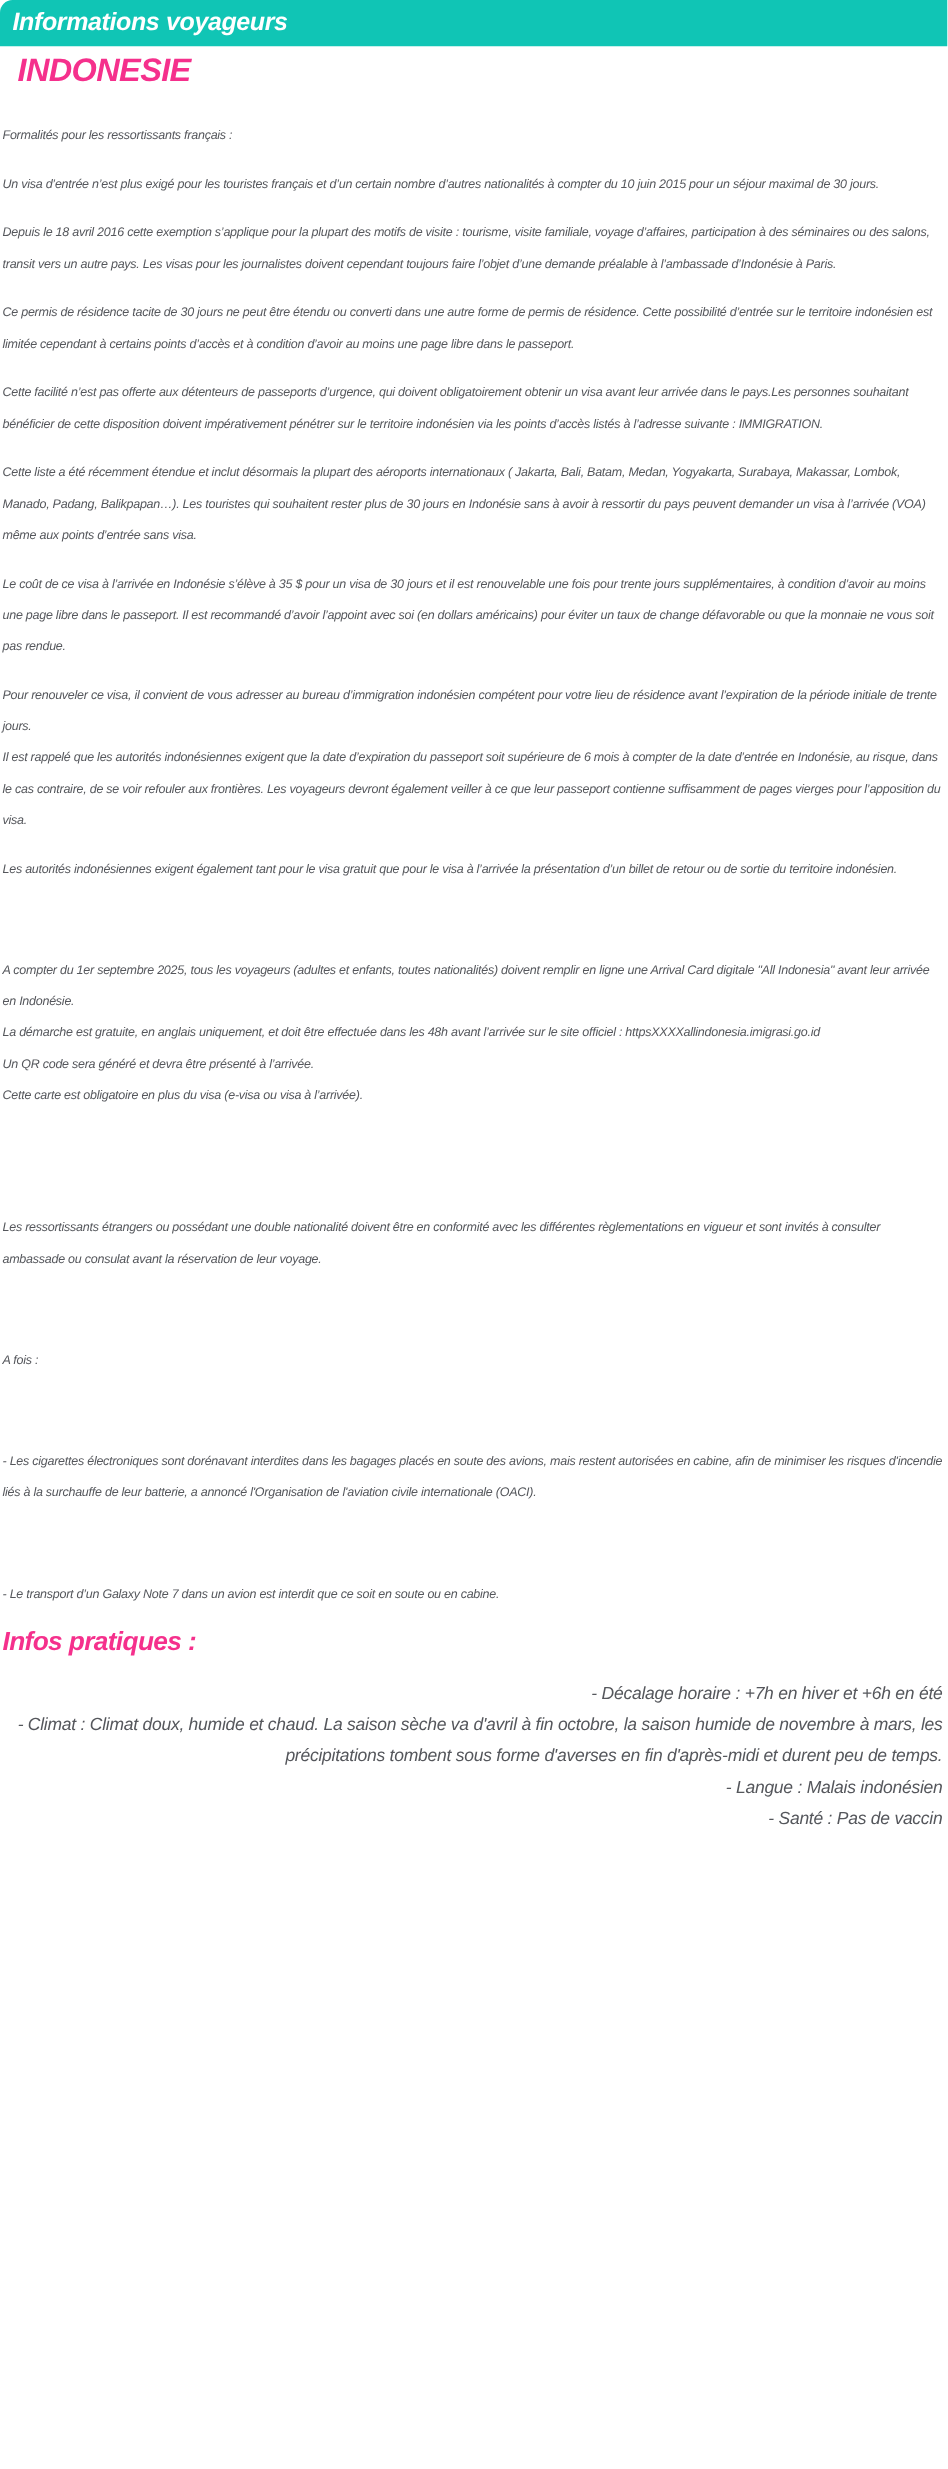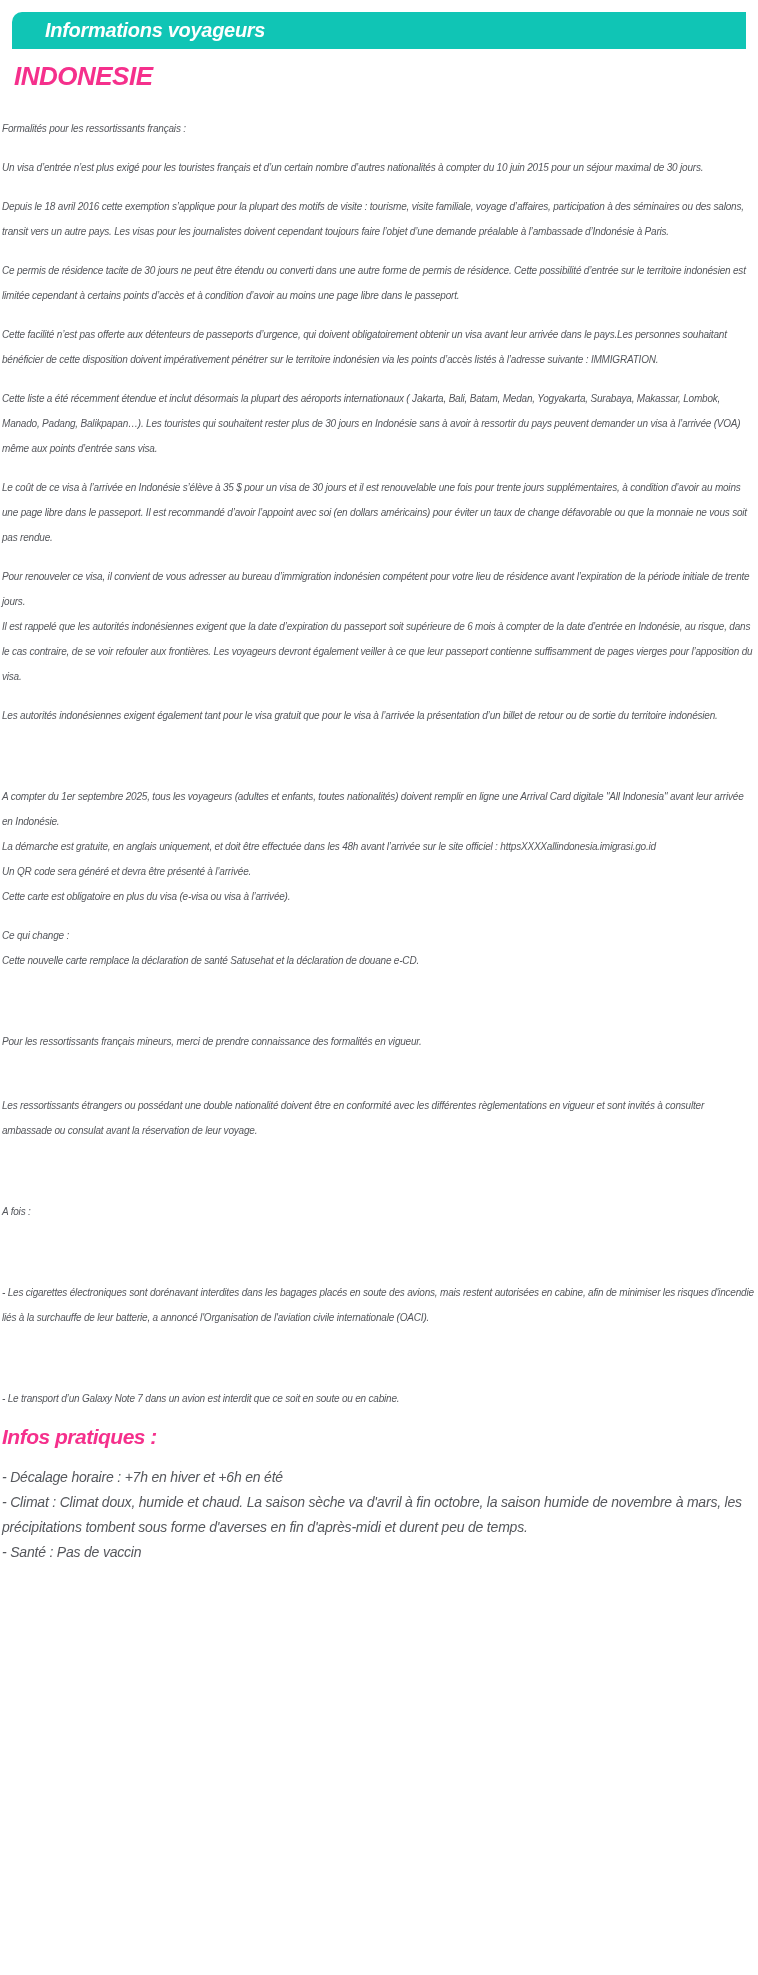--- a/index.html
+++ b/index.html
@@ -14,22 +14,22 @@
   body{
     width:758px;
     font-family:"Liberation Sans", sans-serif;
   }
   .topbar{
     height:37px;
     background:var(--teal);
     border-radius:10px 0 0 0;
     display:flex;
     align-items:center;
-    padding-left:33px;
-    margin:12px;
+    padding-left:10px;
+    margin:0;
   }
   .topbar-title{
     color:var(--header_text);
     font-style:italic;
     font-weight:700;
     font-size:20px;
     letter-spacing:-0.3px;
   }
   .content{
     padding:0 4px 26px 2px;
@@ -60,20 +60,21 @@
     white-space:pre-line;
   }
   p.info-line{
     color:var(--body_text);
     font-style:italic;
     font-size:14px;
     line-height:25px;
     letter-spacing:-0.2px;
     margin:0;
     white-space:pre-line;
+    text-align:right;
   }
   .sp-lg{height:42px;}
   .sp-md{height:25px;}
 </style>
 </head>
 <body>
 
 <header class="topbar">
   <span class="topbar-title">Informations voyageurs</span>
 </header>
@@ -92,26 +93,23 @@
   <p class="body">Pour renouveler ce visa, il convient de vous adresser au bureau d’immigration indonésien compétent pour votre lieu de résidence avant l’expiration de la période initiale de trente jours.
 Il est rappelé que les autorités indonésiennes exigent que la date d’expiration du passeport soit supérieure de 6 mois à compter de la date d’entrée en Indonésie, au risque, dans le cas contraire, de se voir refouler aux frontières. Les voyageurs devront également veiller à ce que leur passeport contienne suffisamment de pages vierges pour l’apposition du visa.</p>
   <p class="body">Les autorités indonésiennes exigent également tant pour le visa gratuit que pour le visa à l’arrivée la présentation d’un billet de retour ou de sortie du territoire indonésien.</p>
 
   <div class="sp-lg"></div>
 
   <p class="body">A compter du 1er septembre 2025, tous les voyageurs (adultes et enfants, toutes nationalités) doivent remplir en ligne une Arrival Card digitale "All Indonesia" avant leur arrivée en Indonésie.
 La démarche est gratuite, en anglais uniquement, et doit être effectuée dans les 48h avant l’arrivée sur le site officiel : httpsXXXXallindonesia.imigrasi.go.id
 Un QR code sera généré et devra être présenté à l’arrivée.
 Cette carte est obligatoire en plus du visa (e-visa ou visa à l’arrivée).</p>
-  <p class="body">Ce qui change :
-Cette nouvelle carte remplace la déclaration de santé Satusehat et la déclaration de douane e-CD.</p>
 
   <div class="sp-lg"></div>
 
-  <p class="body">Pour les ressortissants français mineurs, merci de prendre connaissance des formalités en vigueur.</p>
 
   <div class="sp-md"></div>
 
   <p class="body">Les ressortissants étrangers ou possédant une double nationalité doivent être en conformité avec les différentes règlementations en vigueur et sont invités à consulter ambassade ou consulat avant la réservation de leur voyage.</p>
 
   <div class="sp-lg"></div>
 
   <p class="body">A fois :</p>
 
   <div class="sp-lg"></div>
@@ -119,15 +117,16 @@
   <p class="body">- Les cigarettes électroniques sont dorénavant interdites dans les bagages placés en soute des avions, mais restent autorisées en cabine, afin de minimiser les risques d'incendie liés à la surchauffe de leur batterie, a annoncé l'Organisation de l'aviation civile internationale (OACI).</p>
 
   <div class="sp-lg"></div>
 
   <p class="body">- Le transport d’un Galaxy Note 7 dans un avion est interdit que ce soit en soute ou en cabine.</p>
 
   <h2 class="section-title">Infos pratiques :</h2>
 
   <p class="info-line">- Décalage horaire : +7h en hiver et +6h en été</p>
   <p class="info-line">- Climat : Climat doux, humide et chaud. La saison sèche va d'avril à fin octobre, la saison humide de novembre à mars, les précipitations tombent sous forme d'averses en fin d'après-midi et durent peu de temps.</p>
+  <p class="info-line">- Langue : Malais indonésien</p>
   <p class="info-line">- Santé : Pas de vaccin</p>
 
 </main>
 
 </body></html>

